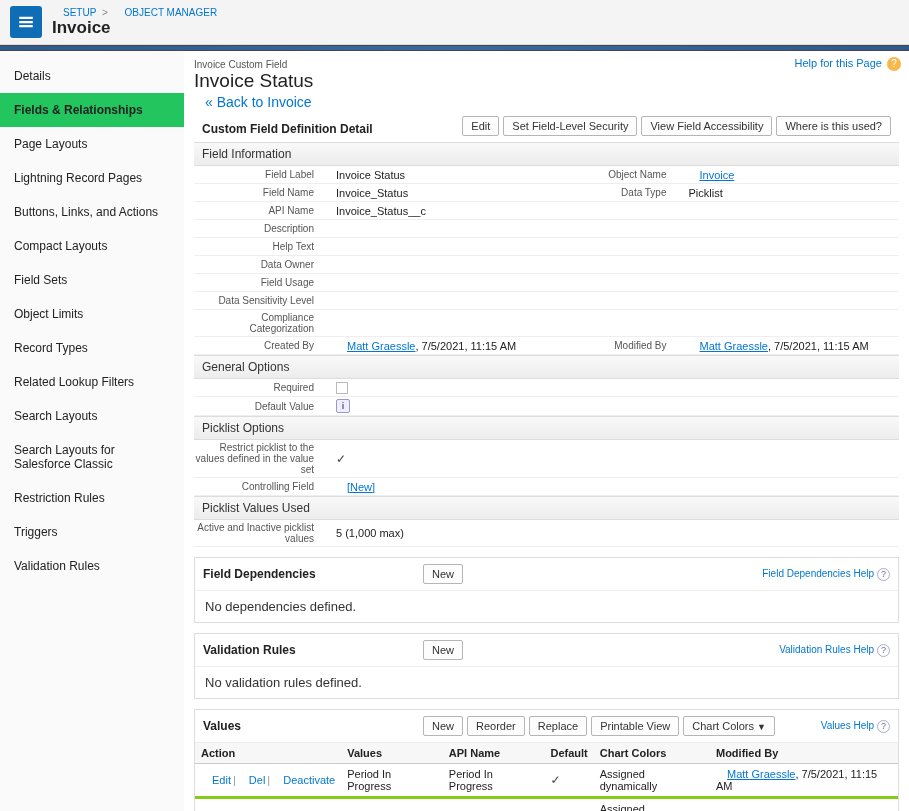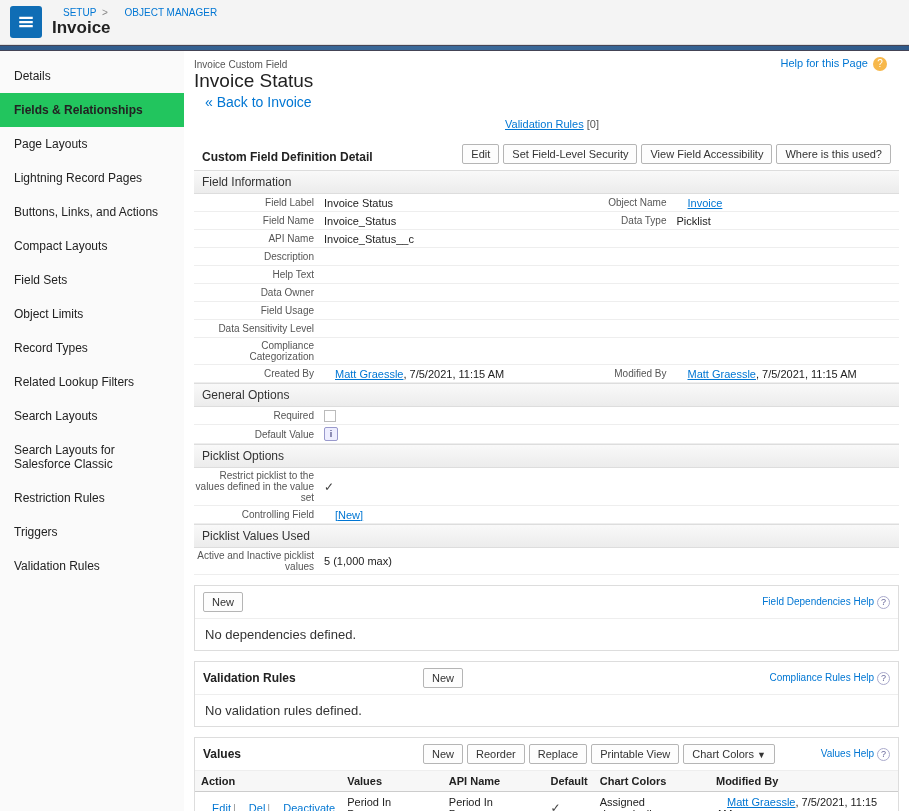--- a/index.html
+++ b/index.html
@@ -13,40 +13,40 @@
   .page-title { font-size: 17px; font-weight: bold; color: #222; }
   
   .decor-strip { height: 6px; background: linear-gradient(90deg, #2f5a8a, #3b6a9a, #2f5a8a); border-top: 1px solid #445; border-bottom: 1px solid #445; }
   
   .layout { display: flex; }
   .sidebar { width: 184px; background: #fafafa; padding-top: 8px; min-height: 750px; }
   .sidebar-item { padding: 10px 14px; font-size: 12px; color: #222; cursor: pointer; }
   .sidebar-item.active { background: #22c55e; font-weight: bold; }
   
   .main { flex: 1; padding: 8px 10px; background: #fff; position: relative; }
-  .help-link { position: absolute; top: 6px; right: 22px; font-size: 11px; color: #0176d3; }
+  .help-link { position: absolute; top: 6px; right: 8px; font-size: 11px; color: #0176d3; }
   .help-icon-mini { display:inline-block; width:14px; height:14px; border-radius:50%; background:#f7b84b; color:white; text-align:center; line-height:14px; font-size:10px; vertical-align:middle; margin-left:2px; }
   
   .eyebrow { font-size: 10px; color: #555; }
   .obj-title { font-size: 19px; color: #222; margin-bottom: 2px; }
   .back-link { font-size: 14px; color: #0176d3; }
   
   .center-link { text-align: center; font-size: 11px; margin: 8px 0; }
   .center-link a { color: #0176d3; text-decoration: underline; }
   .center-link .cnt { color: #555; }
   
   .sec-bar { display: flex; align-items: flex-end; padding: 6px 8px; }
   .sec-title { font-weight: bold; font-size: 12px; flex: 0 0 auto; margin-right: auto; }
   .btn-row { display:flex; gap:4px; }
   .sf-btn { background: #fdfdfd; border: 1px solid #b5b5b5; border-radius: 2px; padding: 3px 8px; font-size: 11px; cursor: pointer; color:#333; }
   
   .section-head { background: linear-gradient(#f9f9f9,#ececec); border: 1px solid #ddd; border-left:0; border-right:0; padding: 4px 8px; font-size: 12px; color: #333; }
   
   .field-grid { display: flex; flex-wrap: wrap; }
-  .field-row { display: flex; width: 100%; border-bottom: 1px solid #eee; min-height: 18px; align-items:center; padding: 2px 0; }
+  .field-row { display: flex; width: 100%; border-bottom: 1px solid #eee; min-height: 18px; align-items:center; padding: 2px 0; gap: 12px; }
   .field-row.half { width: 50%; }
   .flabel { width: 130px; min-width:130px; text-align: right; padding-right: 10px; font-size: 10px; color: #555; }
   .fvalue { font-size: 11px; color: #222; flex:1; }
   .fvalue a { color: #0176d3; text-decoration: underline; }
   .person { color: #0176d3; text-decoration: underline; }
   .datetxt { color: #222; }
   
   .checkbox-empty { display:inline-block; width:12px; height:12px; border:1px solid #bbb; background:#fff; vertical-align:middle; }
   .info-icon { display:inline-block; width:14px; height:14px; border:1px solid #99c; border-radius:2px; background:#eef; color:#558; text-align:center; line-height:12px; font-size:9px; font-weight:bold; vertical-align:middle; }
   .checkmark { font-size:12px; color:#444; }
@@ -109,24 +109,20 @@
   <div class="main">
     <div class="help-link">
       <span>Help for this Page</span>
       <span class="help-icon-mini">?</span>
     </div>
     
     <div class="eyebrow">Invoice Custom Field</div>
     <div class="obj-title">Invoice Status</div>
     <a class="back-link">« Back to Invoice</a>
     
-    <div class="center-link">
-      <a>Validation Rules</a>
-      <span class="cnt">[0]</span>
-    </div>
     
     <div class="sec-bar">
       <div class="sec-title">Custom Field Definition Detail</div>
       <div class="btn-row">
         <button class="sf-btn">Edit</button>
         <button class="sf-btn">Set Field-Level Security</button>
         <button class="sf-btn">View Field Accessibility</button>
         <button class="sf-btn">Where is this used?</button>
       </div>
     </div>
@@ -219,32 +215,33 @@
     <div class="field-grid">
       <div class="field-row">
           <div class="flabel">Active and Inactive picklist values</div>
           <div class="fvalue">5 (1,000 max)</div>
         </div>
     </div>
     
     
     <div class="panel">
       <div class="panel-head">
+        <div class="ptitle">Field Dependencies</div>
         <button class="sf-btn">New</button>
         <a class="panel-help"><span>Field Dependencies Help</span><span class="help-q">?</span></a>
       </div>
       <div class="panel-body">No dependencies defined.</div>
     </div>
     
     
     <div class="panel">
       <div class="panel-head">
         <div class="ptitle">Validation Rules</div>
         <button class="sf-btn">New</button>
-        <a class="panel-help"><span>Compliance Rules Help</span><span class="help-q">?</span></a>
+        <a class="panel-help"><span>Validation Rules Help</span><span class="help-q">?</span></a>
       </div>
       <div class="panel-body">No validation rules defined.</div>
     </div>
     
     
     <div class="panel">
       <div class="panel-head">
         <div class="ptitle">Values</div>
         <div class="btn-row">
           <button class="sf-btn">New</button>

